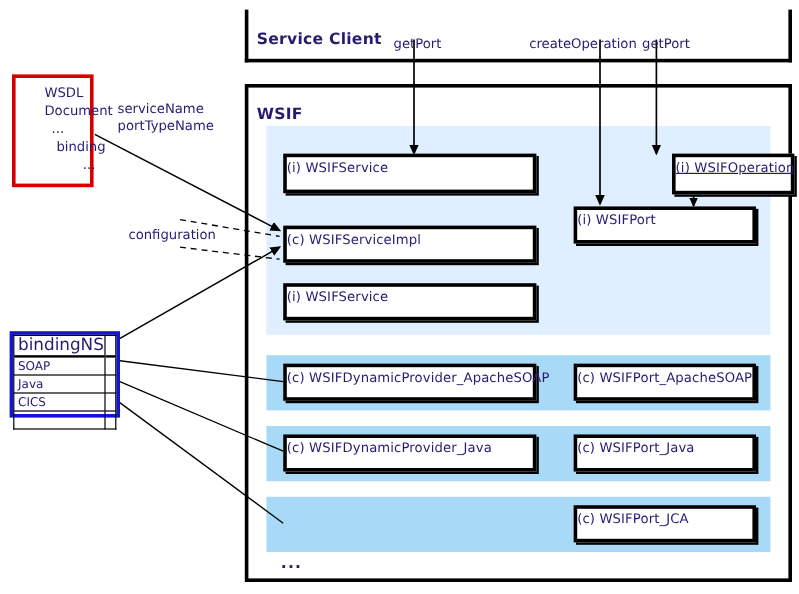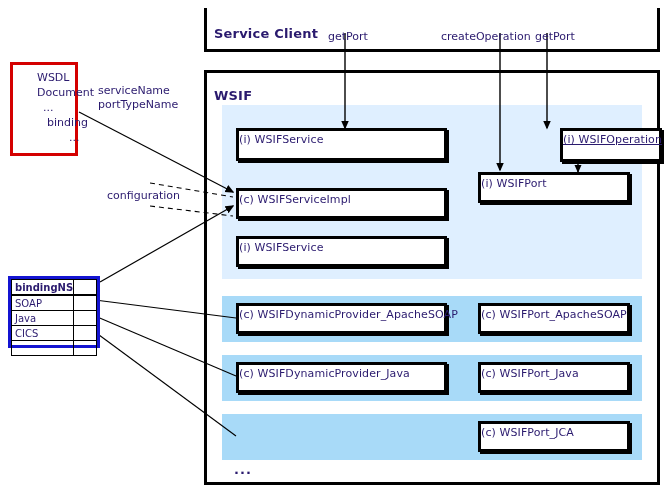--- a/index.html
+++ b/index.html
@@ -85,21 +85,21 @@
   .ns-table table{border-collapse:collapse;width:100%;height:100%;}
   .ns-table td{
     border:1px solid #000;
     height:14px;
     padding:0 0 0 3px;
     font-size:10px;
     color:#2a1a6e;
     white-space:nowrap;
   }
   .ns-table td.col-right{width:44%;}
-  .ns-table tr.hdr td{border-bottom:2px solid #000;font-size:10px;font-weight:bold;}
+  .ns-table tr.hdr td{border-bottom:2px solid #000;font-size:14px;}
 
   
   .flabel{
     position:absolute;
     font-size:11px;
     color:#2a1a6e;
     white-space:nowrap;
     line-height:14px;
   }
   .ellipsis{

